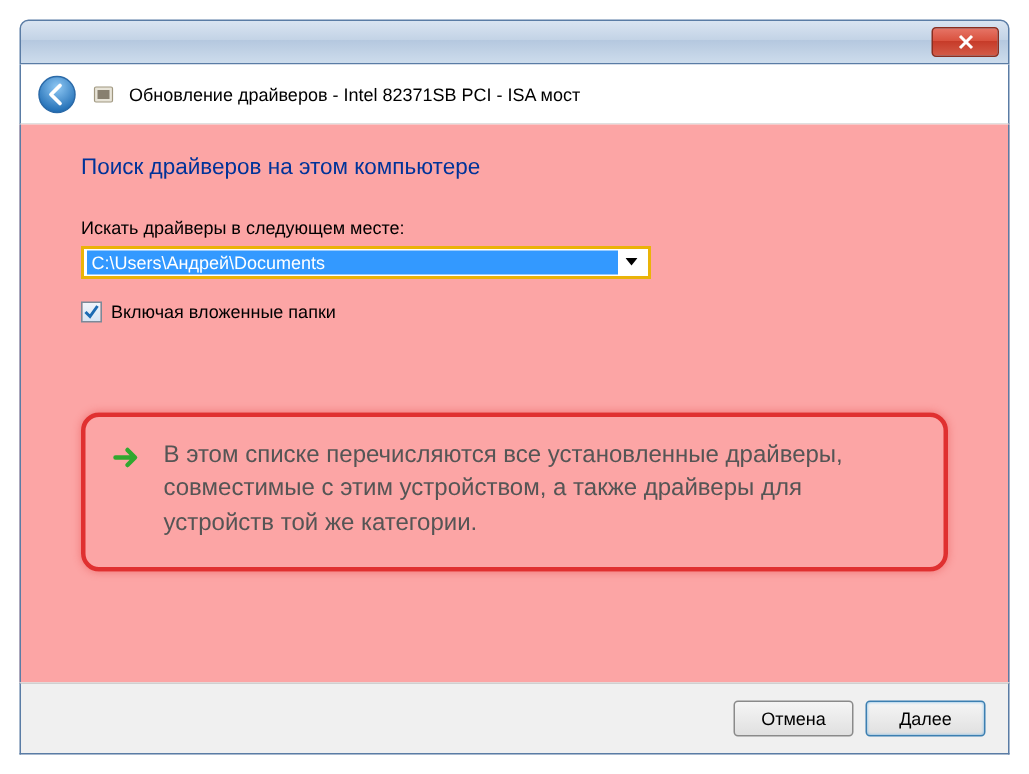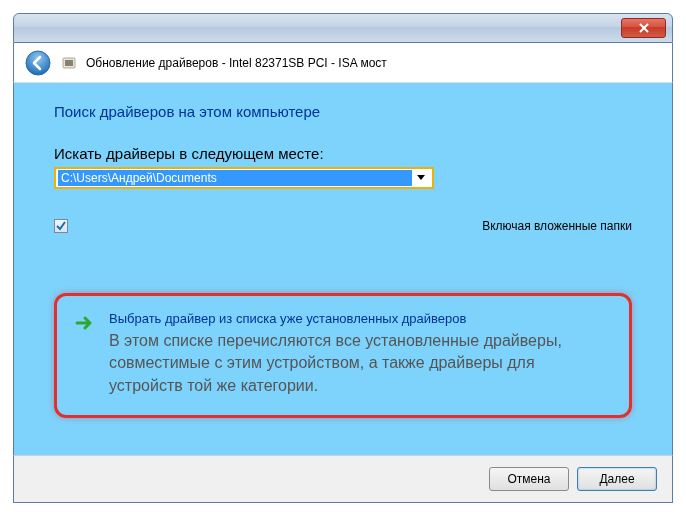--- a/index.html
+++ b/index.html
@@ -66,29 +66,29 @@
   width: 18px;
   height: 18px;
   display: flex;
   align-items: center;
   justify-content: center;
 }
 .device-icon svg { width: 16px; height: 16px; }
 .header-title { font-size: 12px; color: #000; }
 .content {
   flex: 1;
-  background: #7dd3fc;
+  background: #fca5a5;
   border-left: 1px solid #5a7ca5;
   border-right: 1px solid #5a7ca5;
   padding: 20px 40px 10px 40px;
   display: flex;
   flex-direction: column;
 }
 .page-heading { font-size: 15px; color: #003399; margin-bottom: 25px; font-weight: normal; }
-.field-label { font-size: 15px; color: #000; margin-bottom: 5px; }
+.field-label { font-size: 12px; color: #000; margin-bottom: 5px; }
 .path-row { display: flex; align-items: center; gap: 20px; margin-bottom: 10px; }
 .path-input {
   flex: 1;
   max-width: 380px;
   height: 22px;
   border: 2px solid #eab308;
   background: #fff;
   display: flex;
   align-items: center;
   padding: 0 2px;
@@ -116,21 +116,21 @@
   height: 24px;
   background: linear-gradient(to bottom, #f5f5f5, #e0e0e0);
   border: 1px solid #8a8a8a;
   border-radius: 3px;
   font-size: 12px;
   cursor: pointer;
   display: flex;
   align-items: center;
   justify-content: center;
 }
-.checkbox-row { display: flex; align-items: center; gap: 6px; margin-top: 20px; justify-content: space-between; }
+.checkbox-row { display: flex; align-items: center; gap: 6px; margin-top: 5px; }
 .checkbox {
   width: 14px;
   height: 14px;
   border: 1px solid #7a8a99;
   background: linear-gradient(to bottom, #f0f5fb, #d8e5f3);
   display: flex;
   align-items: center;
   justify-content: center;
   cursor: pointer;
 }
@@ -241,21 +241,20 @@
       <div class="checkbox-label">Включая вложенные папки</div>
     </div>
 
     <div class="option-box">
       <div class="option-arrow">
         <svg viewBox="0 0 20 20">
           <path d="M2 10 L14 10 M10 5 L15 10 L10 15" stroke="#2fa82f" stroke-width="3" fill="none" stroke-linecap="round" stroke-linejoin="round"></path>
         </svg>
       </div>
       <div class="option-text">
-        <div class="option-title">Выбрать драйвер из списка уже установленных драйверов</div>
         <div class="option-desc">В этом списке перечисляются все установленные драйверы, совместимые с этим устройством, а также драйверы для устройств той же категории.</div>
       </div>
     </div>
   </div>
 
   <div class="footer">
     <div class="footer-btn">Отмена</div>
     <div class="footer-btn primary">Далее</div>
   </div>
 

